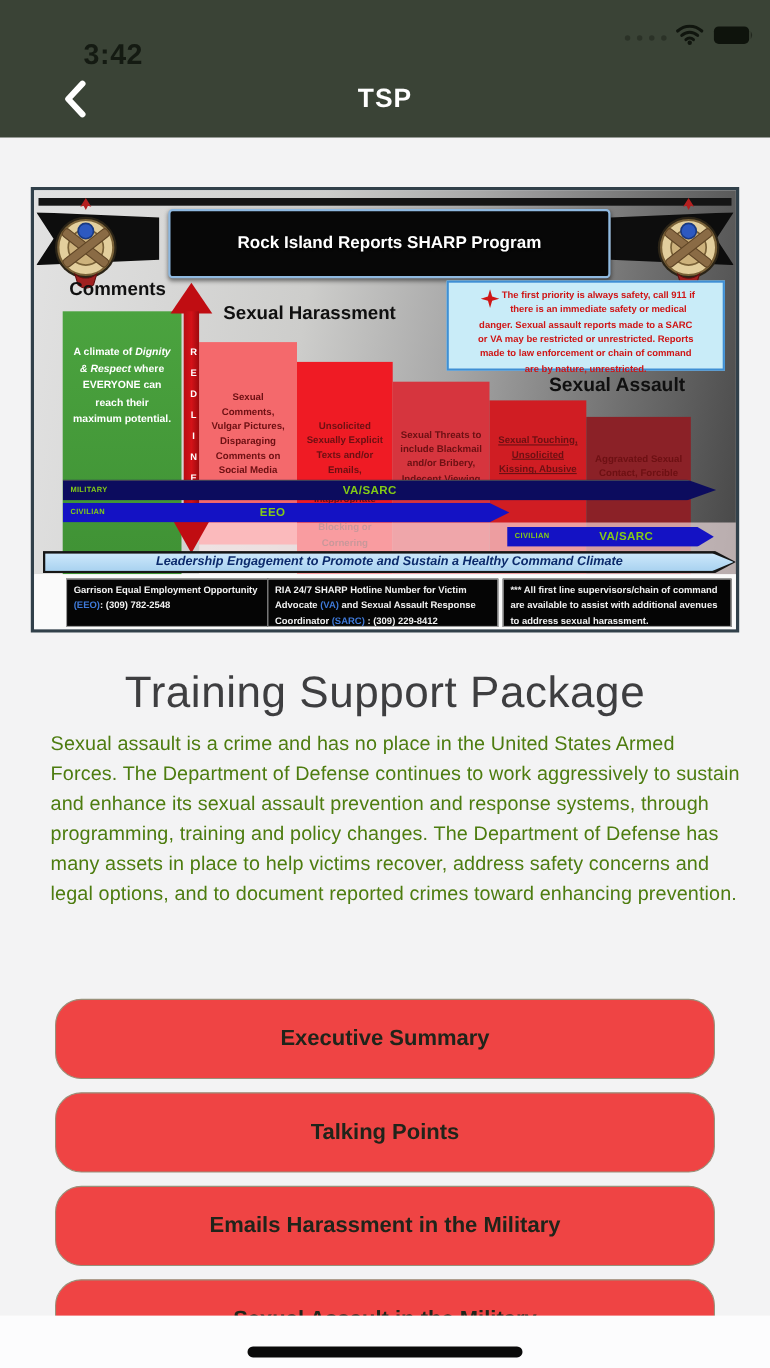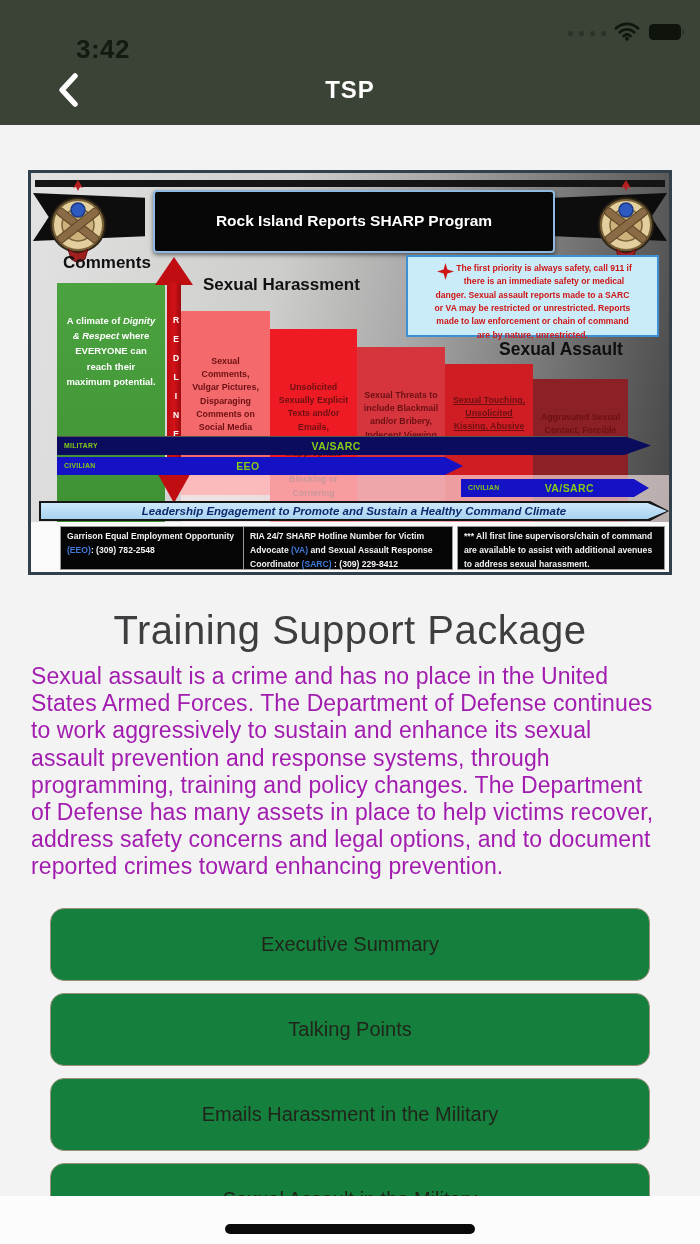--- a/index.html
+++ b/index.html
@@ -76,24 +76,24 @@
   .pfoot{position:absolute;left:0;top:349px;width:638px;height:50px;background:#fafafa;}
   .bbox{position:absolute;top:4px;height:44px;background:#050505;border:1px solid #9a9a9a;box-sizing:border-box;color:#f2f2f2;
         font-weight:700;font-size:8.6px;line-height:1.6;padding:3px 6px;}
   .bb1{left:2px;width:184px;margin-left:27px;}
   .bb2{left:212px;width:210px;}
   .bb3{left:426px;width:208px;}
   .accent{color:#3f79d8;}
 
   
   .pagetitle{position:absolute;left:0;top:608px;width:700px;text-align:center;font-size:40px;font-weight:400;color:#3e3e40;letter-spacing:.5px;}
-  .desc{position:absolute;left:31px;top:663px;width:633px;font-size:23px;line-height:27.2px;color:#a21caf;letter-spacing:.1px;}
-
-  .btn{position:absolute;left:50px;width:600px;height:73px;background:#15803d;border:1px solid #99907a;border-radius:14px;box-sizing:border-box;
-       display:flex;align-items:center;justify-content:center;font-size:20px;font-weight:400;color:#20241a;cursor:pointer;}
+  .desc{position:absolute;left:46px;top:663px;width:633px;font-size:18px;line-height:27.2px;color:#4d7c0f;letter-spacing:.1px;}
+
+  .btn{position:absolute;left:50px;width:600px;height:73px;background:#ef4444;border:1px solid #99907a;border-radius:24px;box-sizing:border-box;
+       display:flex;align-items:center;justify-content:center;font-size:20px;font-weight:700;color:#20241a;cursor:pointer;}
   .btn1{top:908px;} .btn2{top:993px;} .btn3{top:1078px;} .btn4{top:1163px;}
 
   .bottomcover{position:absolute;left:0;top:1196px;width:700px;height:48px;background:#fcfcfd;}
   .homebar{position:absolute;left:225px;top:28px;width:250px;height:10px;border-radius:6px;background:#0a0a0a;cursor:pointer;}
 </style>
 </head>
 <body>
 
 <div class="phone">
 

